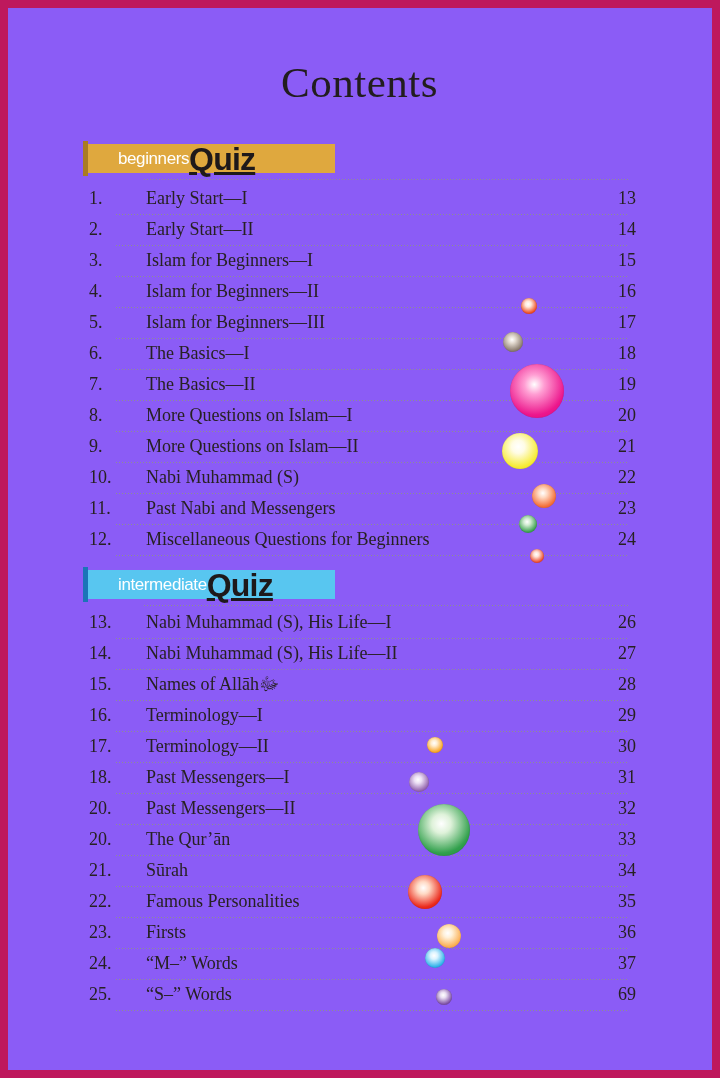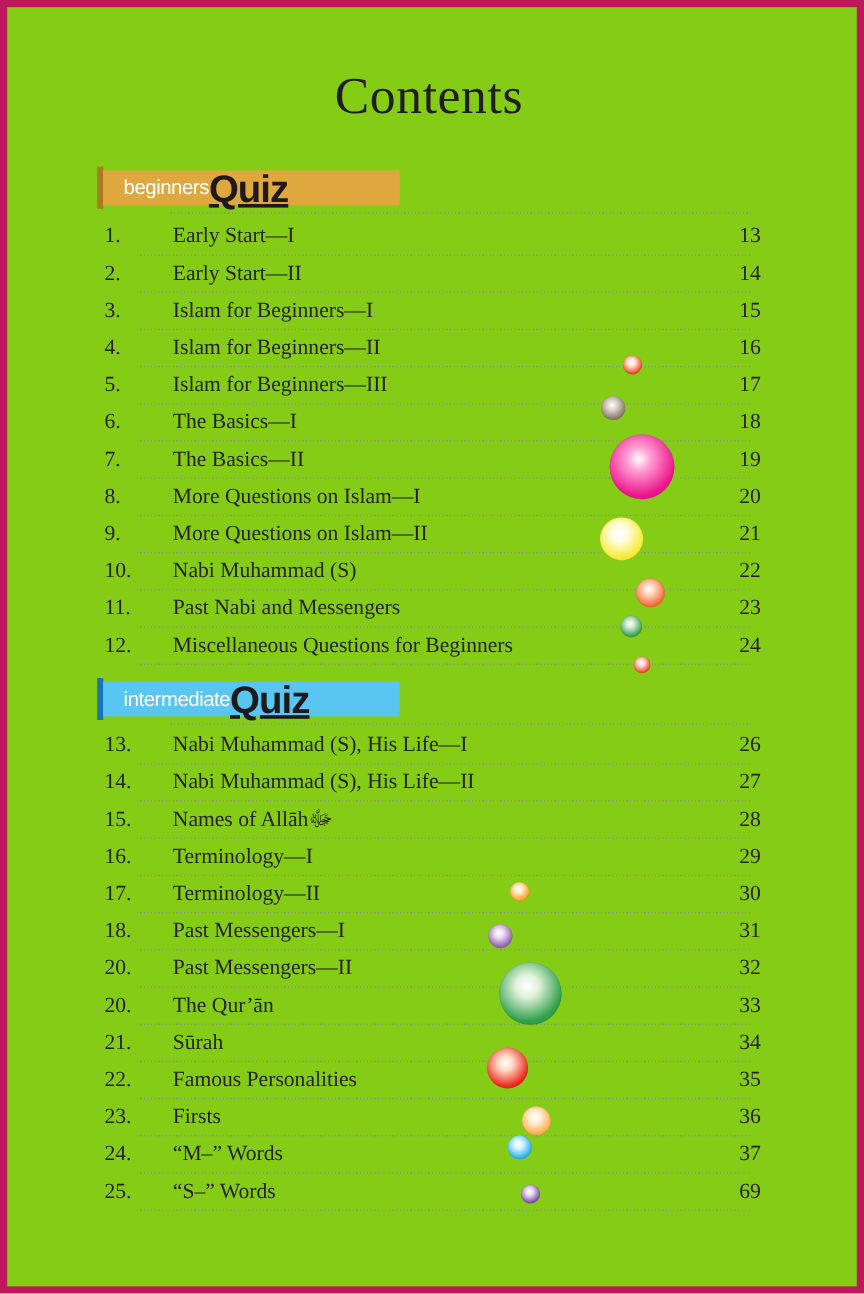--- a/index.html
+++ b/index.html
@@ -1,21 +1,21 @@
 <!DOCTYPE html>
 <html><head>
 <meta charset="utf-8">
 <style>
   html,body{margin:0;padding:0;background:#f6f6f6;}
   .page{
     position:relative;
     width:720px;height:1078px;
     margin:0 auto;
-    background:#84cc16;
-    border:6px solid #be185d;
+    background:#8b5cf6;
+    border:8px solid #be185d;
     box-sizing:border-box;
     overflow:hidden;
     font-family:"Liberation Serif", serif;
     color:#272122;
   }
   .title{
     position:absolute;
     top:50px;left:75px;width:553px;
     margin:0;
     text-align:center;
@@ -27,21 +27,21 @@
   }
   
   .banner-stripe{
     position:absolute;
     left:75px;width:5px;height:35px;
   }
   .banner{
     position:absolute;
     left:80px;width:247px;height:29px;
     display:flex;align-items:center;
-    padding-left:17px;
+    padding-left:30px;
     box-sizing:border-box;
   }
   .banner .b-prefix{
     font-family:"Liberation Sans", sans-serif;
     font-size:17px;
     color:#ffffff;
     letter-spacing:-0.4px;
   }
   .banner .b-suffix{
     font-family:"Liberation Sans", sans-serif;

